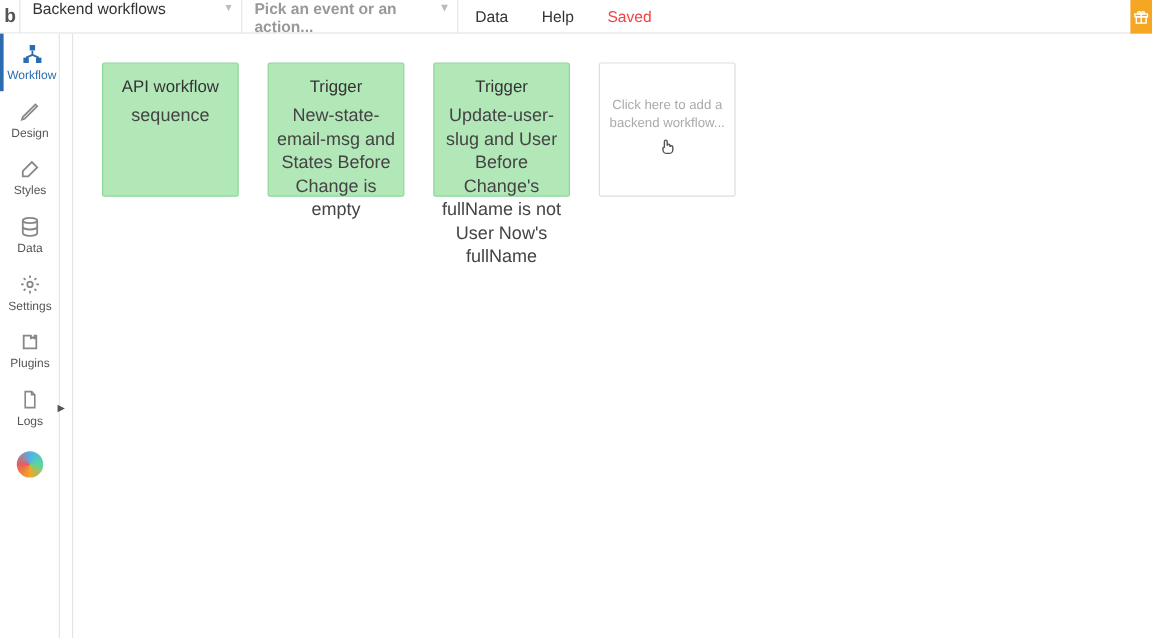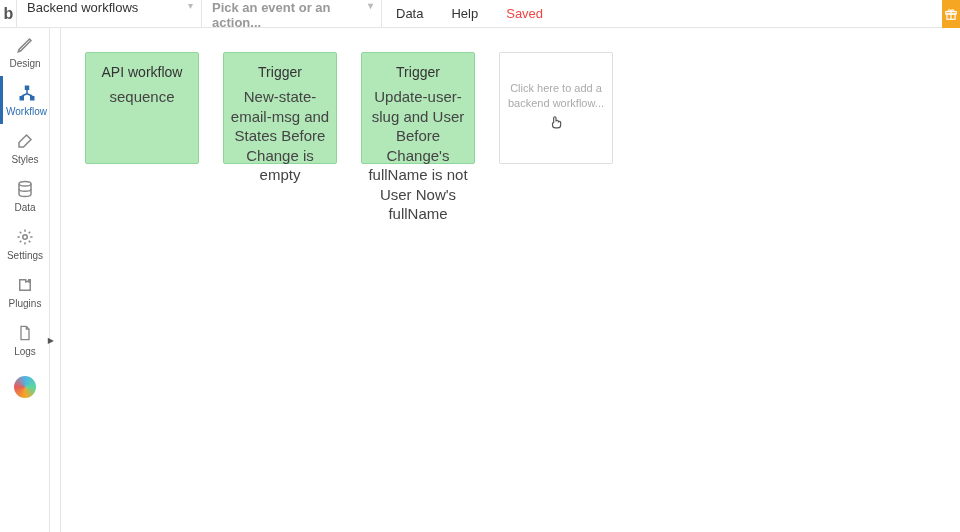--- a/index.html
+++ b/index.html
@@ -182,39 +182,39 @@
     <svg width="14" height="14" viewBox="0 0 24 24" fill="none" stroke="#fff" stroke-width="2">
       <rect x="3" y="8" width="18" height="4"></rect>
         <rect x="5" y="12" width="14" height="9"></rect>
       <line x1="12" y1="8" x2="12" y2="21"></line>
       <path d="M12 8 C12 4 7 4 7 7 C7 8 12 8 12 8 M12 8 C12 4 17 4 17 7 C17 8 12 8 12 8"></path>
     </svg>
   </div>
 </div>
 
 <div class="sidebar">
-  <div class="side-item">
-    <span class="side-icon">
-      <svg width="18" height="18" viewBox="0 0 24 24" fill="none" stroke="#888" stroke-width="2">
-          <path d="M3 21 L6 20 L20 6 L18 4 L4 18 Z"></path>
-        </svg>
-    </span>
-    <span class="side-label">Design</span>
-  </div>
-
   <div class="side-item active">
     <span class="side-icon">
       <svg width="18" height="18" viewBox="0 0 24 24" fill="#2b6cb0">
           <rect x="9" y="2" width="6" height="6"></rect>
           <rect x="2" y="16" width="6" height="6"></rect>
           <rect x="16" y="16" width="6" height="6"></rect>
           <path d="M12 8 L12 13 M12 13 L5 16 M12 13 L19 16" stroke="#2b6cb0" stroke-width="2" fill="none"></path>
         </svg>
     </span>
     <span class="side-label">Workflow</span>
+  </div>
+
+  <div class="side-item">
+    <span class="side-icon">
+      <svg width="18" height="18" viewBox="0 0 24 24" fill="none" stroke="#888" stroke-width="2">
+          <path d="M3 21 L6 20 L20 6 L18 4 L4 18 Z"></path>
+        </svg>
+    </span>
+    <span class="side-label">Design</span>
   </div>
 
   <div class="side-item">
     <span class="side-icon">
       <svg width="18" height="18" viewBox="0 0 24 24" fill="none" stroke="#888" stroke-width="2">
           <path d="M14 4 L20 10 L10 20 L4 20 L4 14 Z"></path>
         </svg>
     </span>
     <span class="side-label">Styles</span>
   </div>

